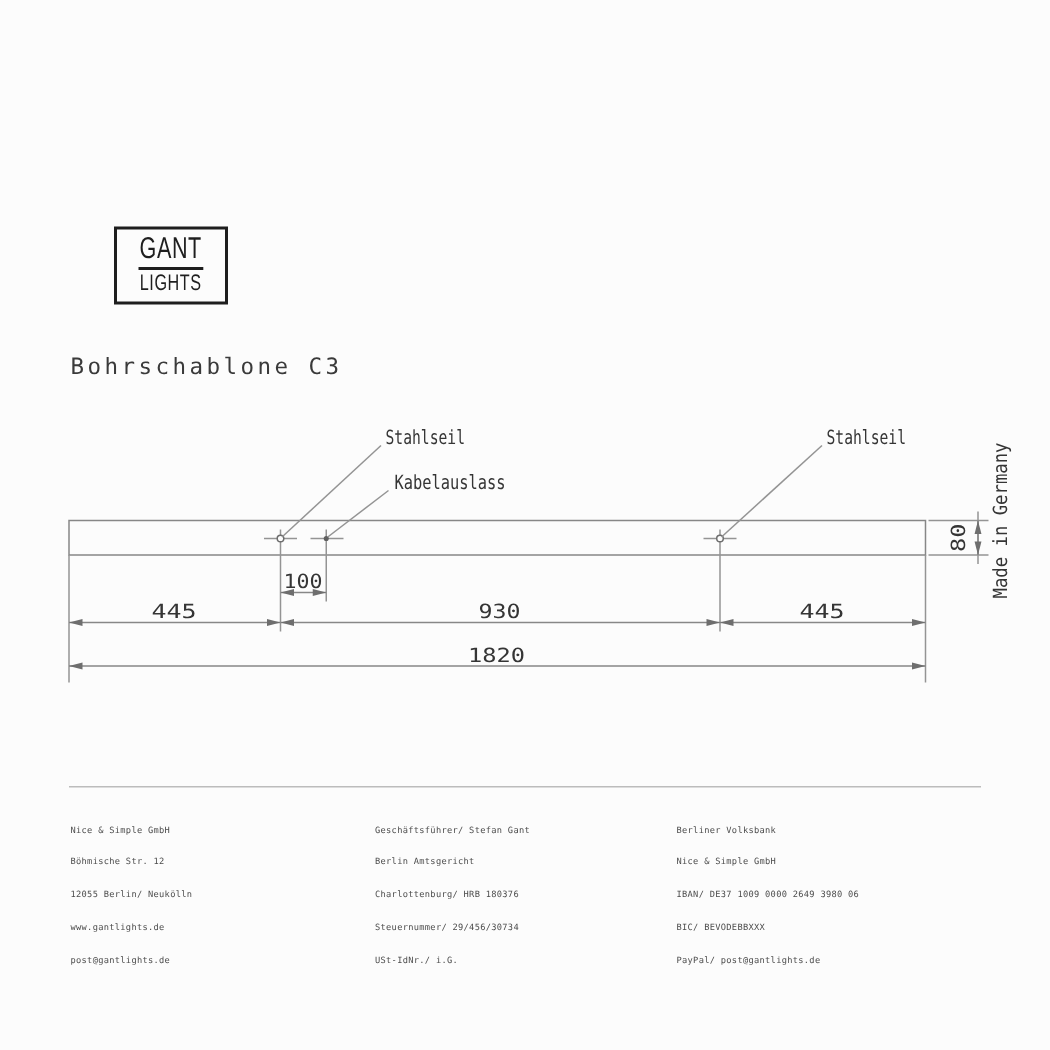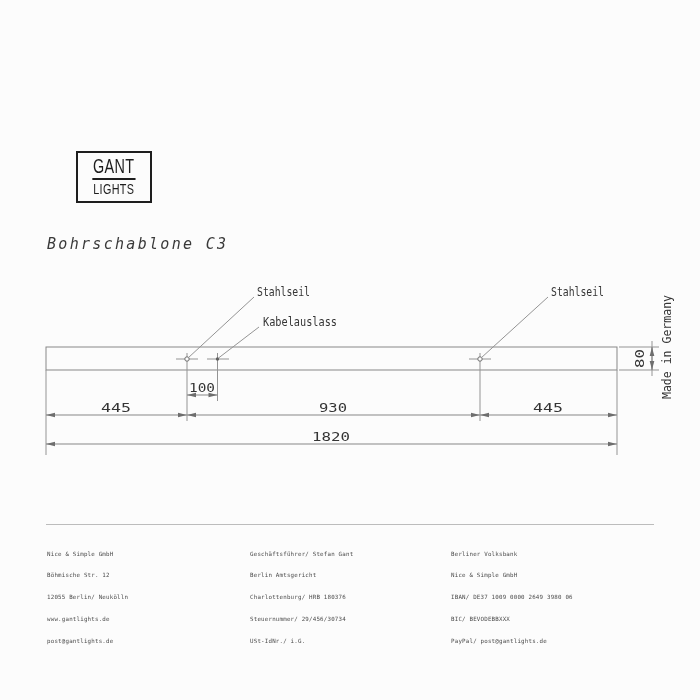--- a/index.html
+++ b/index.html
@@ -23,21 +23,21 @@
   }
   .logo-top {
     font-size:20px; line-height:1; letter-spacing:0.5px;
     border-bottom:2px solid #1e1e1e; padding:0 1px 2px 1px;
   }
   .logo-bottom { font-size:15px; line-height:1.2; letter-spacing:0.5px; }
 
   
   .doc-title {
     left:47px; top:235px; font-size:15px; letter-spacing:2.3px;
-    color:#3a3a3a; white-space:nowrap;font-style:italic;
+    color:#3a3a3a; white-space:nowrap;
   }
 
   
   .drawing { left:0; top:275px; }
   .dline { stroke:#878787; stroke-width:1; fill:none; }
   .dthin { stroke:#949494; stroke-width:1; fill:none; }
   .dtext {
     font-family:"DejaVu Sans Mono", monospace; fill:#353535;
     font-size:13px;
   }

